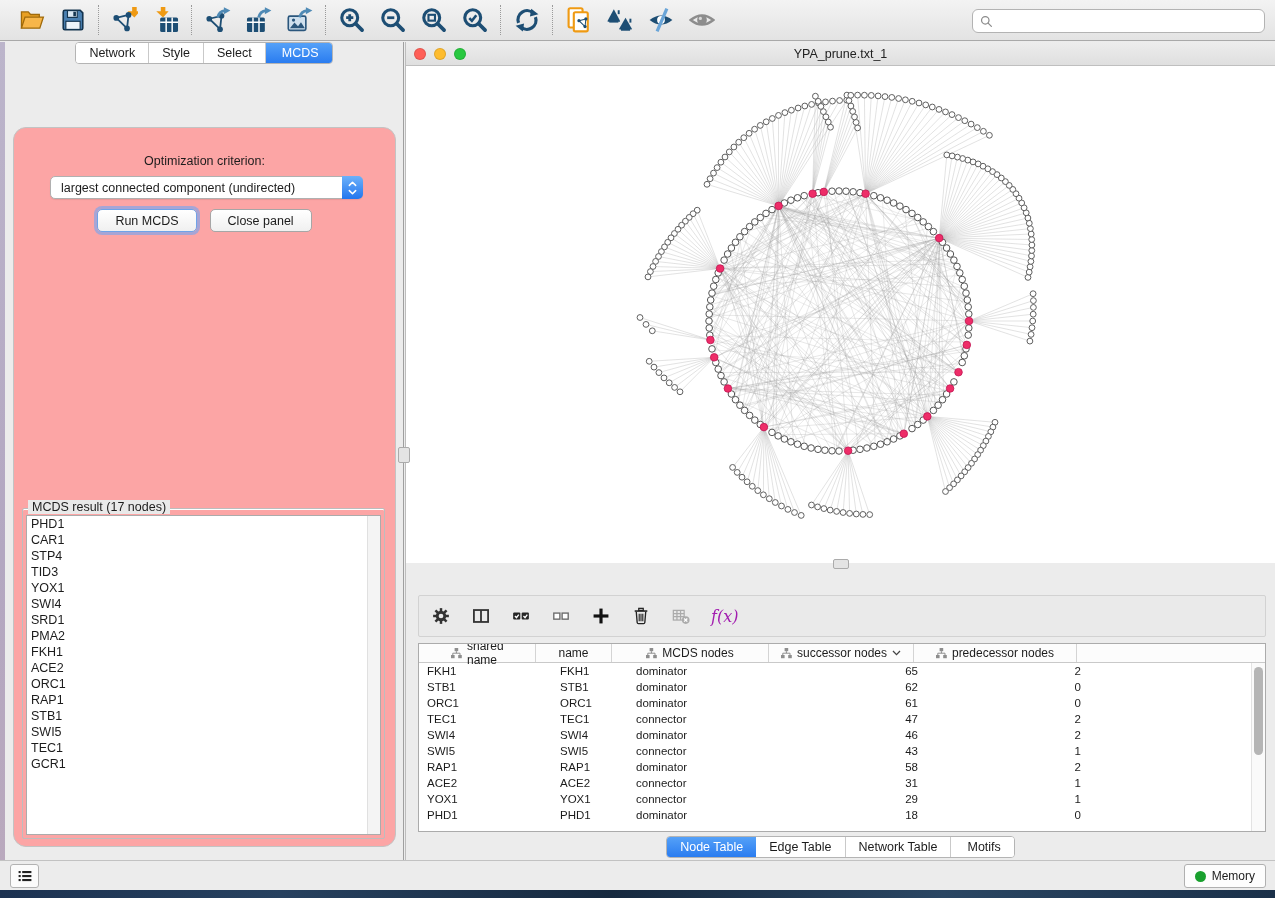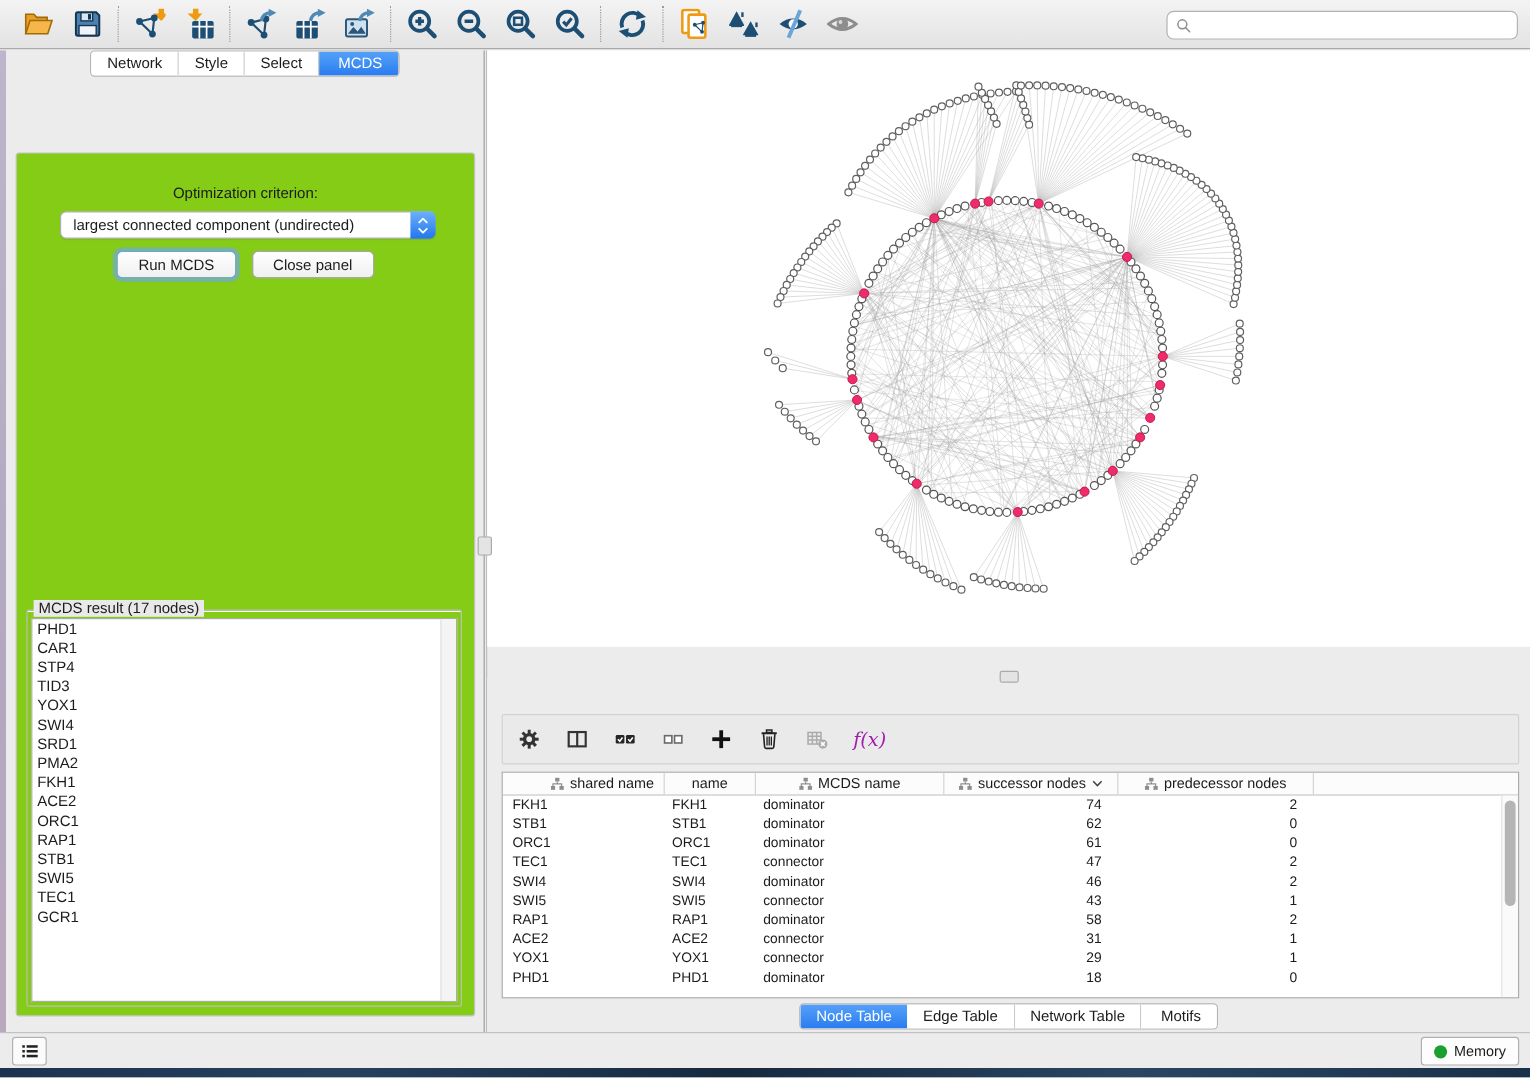--- a/index.html
+++ b/index.html
@@ -31,21 +31,21 @@
   .cp-header { display:flex; align-items:center; padding:7px 10px 4px 10px; }
   .cp-title { font-size:12.5px; }
   .win-btns { margin-left:auto; display:flex; gap:10px; align-items:center; }
   .win-btn svg { width:11px; height:11px; display:block; }
   .seg-tabs { display:flex; background:#fff; border:1px solid #b4b4b4; border-radius:4px; overflow:hidden; height:22px; }
   .seg-tab { padding:0 13px; font-size:12.5px; display:flex; align-items:center; border-right:1px solid #c9c9c9; background:#fff; cursor:default; }
   .seg-tab:last-child { border-right:none;padding-left:16px; }
   .seg-tab.sel { background:linear-gradient(#55a1f8,#2a7cf0); color:#fff; border-right:none; }
   .cp-tabs-row { display:flex; justify-content:center; position:relative; z-index:2; }
   .cp-body { position:absolute; left:8px; right:7px; top:85px; bottom:13px;
-    background:#84cc16; border:1px solid #c3c3c3; border-radius:3px; }
+    background:#fca5a5; border:1px solid #c3c3c3; border-radius:13px; }
   .opt-label { text-align:center; font-size:12.5px; margin-top:26px; }
   .combo { position:absolute; left:36px; top:48px; width:313px; height:23px; background:#fff;
     border:1px solid #b0b0b0; border-radius:5px; display:flex; align-items:center; box-shadow:0 1px 1px rgba(0,0,0,.08); }
   .combo-text { flex:1; font-size:12.5px; padding:0 4px 0 10px; white-space:nowrap; overflow:hidden; }
   .combo-btn { width:21px; height:23px; margin:-1px -1px -1px 0; border-radius:0 5px 5px 0;
     background:linear-gradient(#6db1fa,#2276ee); display:flex; flex-direction:column; align-items:center; justify-content:center; gap:2px; }
   .combo-btn svg { width:9px; height:6px; display:block; }
   .btn-row { position:absolute; left:0; right:0; top:81px; display:flex; justify-content:center; gap:13px; }
   .push-btn { height:23px; padding:0 17px; font-size:12.5px; background:linear-gradient(#ffffff,#f0f0f0);
     border:1px solid #a6a6a6; border-radius:5px; display:flex; align-items:center; cursor:default; }
@@ -329,20 +329,28 @@
         </div>
     </div>
   </div>
 </div>
 
 <div class="abs v-divider"></div>
 <div class="abs v-handle"></div>
 <div class="abs h-handle"></div>
 
 <div class="abs net-window">
+  <div class="net-titlebar">
+    <span class="net-title">YPA_prune.txt_1</span>
+    <span class="traffic">
+      <span class="light" style="background:#ff5f57;box-shadow:inset 0 0 0 1px rgba(0,0,0,.12);"></span>
+      <span class="light" style="background:#febc2e;box-shadow:inset 0 0 0 1px rgba(0,0,0,.12);"></span>
+      <span class="light" style="background:#28c840;box-shadow:inset 0 0 0 1px rgba(0,0,0,.12);"></span>
+    </span>
+  </div>
   <svg class="net-canvas" id="net-canvas" viewBox="0 0 869 497">
       <g>
         <line x1="372.6" y1="139.9" x2="536.8" y2="333.3" stroke="#9b9b9b" stroke-width="0.55" opacity="0.42"></line>
         <line x1="372.6" y1="139.9" x2="466.1" y2="380.7" stroke="#9b9b9b" stroke-width="0.55" opacity="0.42"></line>
         <line x1="372.6" y1="139.9" x2="550.0" y2="198.4" stroke="#9b9b9b" stroke-width="0.55" opacity="0.42"></line>
         <line x1="372.6" y1="139.9" x2="555.3" y2="299.2" stroke="#9b9b9b" stroke-width="0.55" opacity="0.42"></line>
         <line x1="372.6" y1="139.9" x2="328.4" y2="332.2" stroke="#9b9b9b" stroke-width="0.55" opacity="0.42"></line>
         <line x1="372.6" y1="139.9" x2="506.3" y2="362.3" stroke="#9b9b9b" stroke-width="0.55" opacity="0.42"></line>
         <line x1="372.6" y1="139.9" x2="370.0" y2="368.7" stroke="#9b9b9b" stroke-width="0.55" opacity="0.42"></line>
         <line x1="372.6" y1="139.9" x2="544.3" y2="322.2" stroke="#9b9b9b" stroke-width="0.55" opacity="0.42"></line>
@@ -1087,21 +1095,21 @@
             <path d="M1.2 5.8 h9.6 M1.2 8.6 h9.6 M4.4 3 v8.6 M7.6 3 v8.6"></path>
           </g>
           <circle cx="12.2" cy="11.6" r="3.4" fill="#ababab"></circle>
           <path d="M10.8 10.2 l2.8 2.8 M13.6 10.2 l-2.8 2.8" stroke="#fff" stroke-width="1.2"></path>
         </svg>
       </div>
       <span class="fx-label">f(x)</span>
     </div>
   <div class="grid-wrap">
     <div class="grid-header" id="grid-header">
-        <div class="gh-cell" style="width: 135px; padding-left: 32px;">
+        <div class="gh-cell" style="width: 117px; padding-left: 32px;">
           <svg class="hier" viewBox="0 0 11 11">
             <g fill="#8e8e8e">
               <rect x="3.6" y="0" width="3.6" height="3.2"></rect>
               <rect x="0" y="7" width="3.6" height="3.2"></rect>
               <rect x="7.2" y="7" width="3.6" height="3.2"></rect>
             </g>
             <path d="M5.4 3.2 V5.2 M1.8 7 V5.2 H9 V7" stroke="#8e8e8e" fill="none"></path>
           </svg>
           <span>shared name</span>
         </div>
@@ -1110,21 +1118,21 @@
         </div>
         <div class="gh-cell" style="width: 157px;">
           <svg class="hier" viewBox="0 0 11 11">
             <g fill="#8e8e8e">
               <rect x="3.6" y="0" width="3.6" height="3.2"></rect>
               <rect x="0" y="7" width="3.6" height="3.2"></rect>
               <rect x="7.2" y="7" width="3.6" height="3.2"></rect>
             </g>
             <path d="M5.4 3.2 V5.2 M1.8 7 V5.2 H9 V7" stroke="#8e8e8e" fill="none"></path>
           </svg>
-          <span>MCDS name</span>
+          <span>MCDS nodes</span>
         </div>
         <div class="gh-cell" style="width: 145px;">
           <svg class="hier" viewBox="0 0 11 11">
             <g fill="#8e8e8e">
               <rect x="3.6" y="0" width="3.6" height="3.2"></rect>
               <rect x="0" y="7" width="3.6" height="3.2"></rect>
               <rect x="7.2" y="7" width="3.6" height="3.2"></rect>
             </g>
             <path d="M5.4 3.2 V5.2 M1.8 7 V5.2 H9 V7" stroke="#8e8e8e" fill="none"></path>
           </svg>
@@ -1143,21 +1151,21 @@
             <path d="M5.4 3.2 V5.2 M1.8 7 V5.2 H9 V7" stroke="#8e8e8e" fill="none"></path>
           </svg>
           <span>predecessor nodes</span>
         </div>
       </div>
     <div id="grid-rows">
         <div class="grid-row">
           <div class="g-cell l" style="width: 133px;">FKH1</div>
           <div class="g-cell l" style="width: 76px;">FKH1</div>
           <div class="g-cell l" style="width: 157px;">dominator</div>
-          <div class="g-cell r" style="width: 145px;">74</div>
+          <div class="g-cell r" style="width: 145px;">65</div>
           <div class="g-cell r" style="width: 163px;">2</div>
         </div>
         <div class="grid-row">
           <div class="g-cell l" style="width: 133px;">STB1</div>
           <div class="g-cell l" style="width: 76px;">STB1</div>
           <div class="g-cell l" style="width: 157px;">dominator</div>
           <div class="g-cell r" style="width: 145px;">62</div>
           <div class="g-cell r" style="width: 163px;">0</div>
         </div>
         <div class="grid-row">

